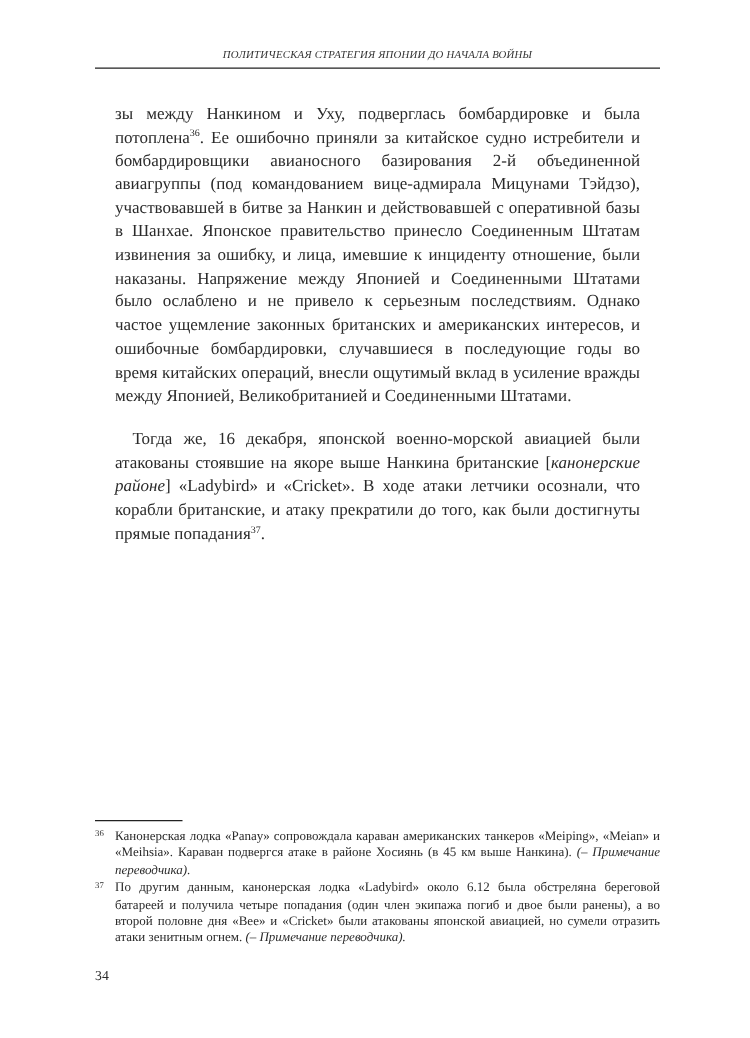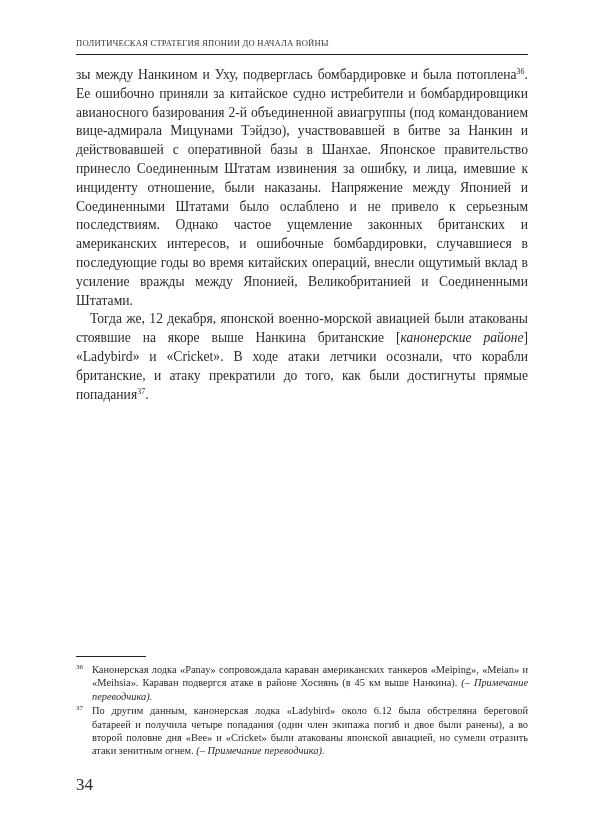--- a/index.html
+++ b/index.html
@@ -1,42 +1,42 @@
 <!DOCTYPE html>
 <html><head>
   <meta charset="utf-8">
   <style>
     html, body { margin: 0; padding: 0; background: #ffffff; }
     body { width: 600px; height: 830px; position: relative; overflow: hidden;
            font-family: "Liberation Serif", "DejaVu Serif", serif; color: #2a2a2a; }
     .running-head { position: absolute; left: 76px; top: 38px; width: 452px;
-                    font-size: 8.6px; letter-spacing: 0.2px; color: #333; }
+                    font-size: 8.6px; font-style: italic; letter-spacing: 0.2px; color: #333; text-align: center; }
     .head-rule { position: absolute; left: 76px; top: 54px; width: 452px; height: 1px; background: #222; }
     .body-text { position: absolute; left: 76px; top: 66px; width: 452px;
                  font-size: 13.6px; line-height: 18.8px; text-align: justify; }
-    .body-text p { margin: 0; }
+    .body-text p { margin: 16px; }
     .body-text p.indent { text-indent: 14px; }
     sup { font-size: 8px; line-height: 0; vertical-align: 5px; }
     .fn-rule { position: absolute; left: 76px; top: 656px; width: 70px; height: 1px; background: #222; }
     .footnotes { position: absolute; left: 76px; top: 663px; width: 452px;
                  font-size: 10.4px; line-height: 13.4px; text-align: justify; }
     .fn { position: relative; padding-left: 16px; margin: 0 0 1px 0; }
     .fn .num { position: absolute; left: 0; top: -2px; font-size: 7px; }
-    .page-num { position: absolute; left: 76px; top: 775px; font-size: 17px; }
+    .page-num { position: absolute; left: 76px; top: 775px; font-size: 11px; }
     i { font-style: italic; }
   </style>
 </head>
 <body>
 
 <div class="running-head">ПОЛИТИЧЕСКАЯ СТРАТЕГИЯ ЯПОНИИ ДО НАЧАЛА ВОЙНЫ</div>
 <div class="head-rule"></div>
 
 <div class="body-text">
   <p><span>зы между Нанкином и Уху, подверглась бомбардировке и была потоплена</span><sup>36</sup><span>. Ее ошибочно приняли за китайское судно истребители и бомбардировщики авианосного базирования 2-й объединенной авиагруппы (под командованием вице-адмирала Мицунами Тэйдзо), участвовавшей в битве за Нанкин и действовавшей с оперативной базы в Шанхае. Японское правительство принесло Соединенным Штатам извинения за ошибку, и лица, имевшие к инциденту отношение, были наказаны. Напряжение между Японией и Соединенными Штатами было ослаблено и не привело к серьезным последствиям. Однако частое ущемление законных британских и американских интересов, и ошибочные бомбардировки, случавшиеся в последующие годы во время китайских операций, внесли ощутимый вклад в усиление вражды между Японией, Великобританией и Соединенными Штатами.</span></p>
-  <p class="indent"><span>Тогда же, 12 декабря, японской военно-морской авиацией были атакованы стоявшие на якоре выше Нанкина британские [</span><i>канонерские районе</i><span>] «Ladybird» и «Cricket». В ходе атаки летчики осознали, что корабли британские, и атаку прекратили до того, как были достигнуты прямые попадания</span><sup>37</sup><span>.</span></p>
+  <p class="indent"><span>Тогда же, 16 декабря, японской военно-морской авиацией были атакованы стоявшие на якоре выше Нанкина британские [</span><i>канонерские районе</i><span>] «Ladybird» и «Cricket». В ходе атаки летчики осознали, что корабли британские, и атаку прекратили до того, как были достигнуты прямые попадания</span><sup>37</sup><span>.</span></p>
 </div>
 
 <div class="fn-rule"></div>
 
 <div class="footnotes">
   <div class="fn">
     <span class="num">36</span>
     <span>Канонерская лодка «Panay» сопровождала караван американских танкеров «Meiping», «Meian» и «Meihsia». Караван подвергся атаке в районе Хосиянь (в 45 км выше Нанкина). </span><i>(– Примечание переводчика).</i>
   </div>
   <div class="fn">

